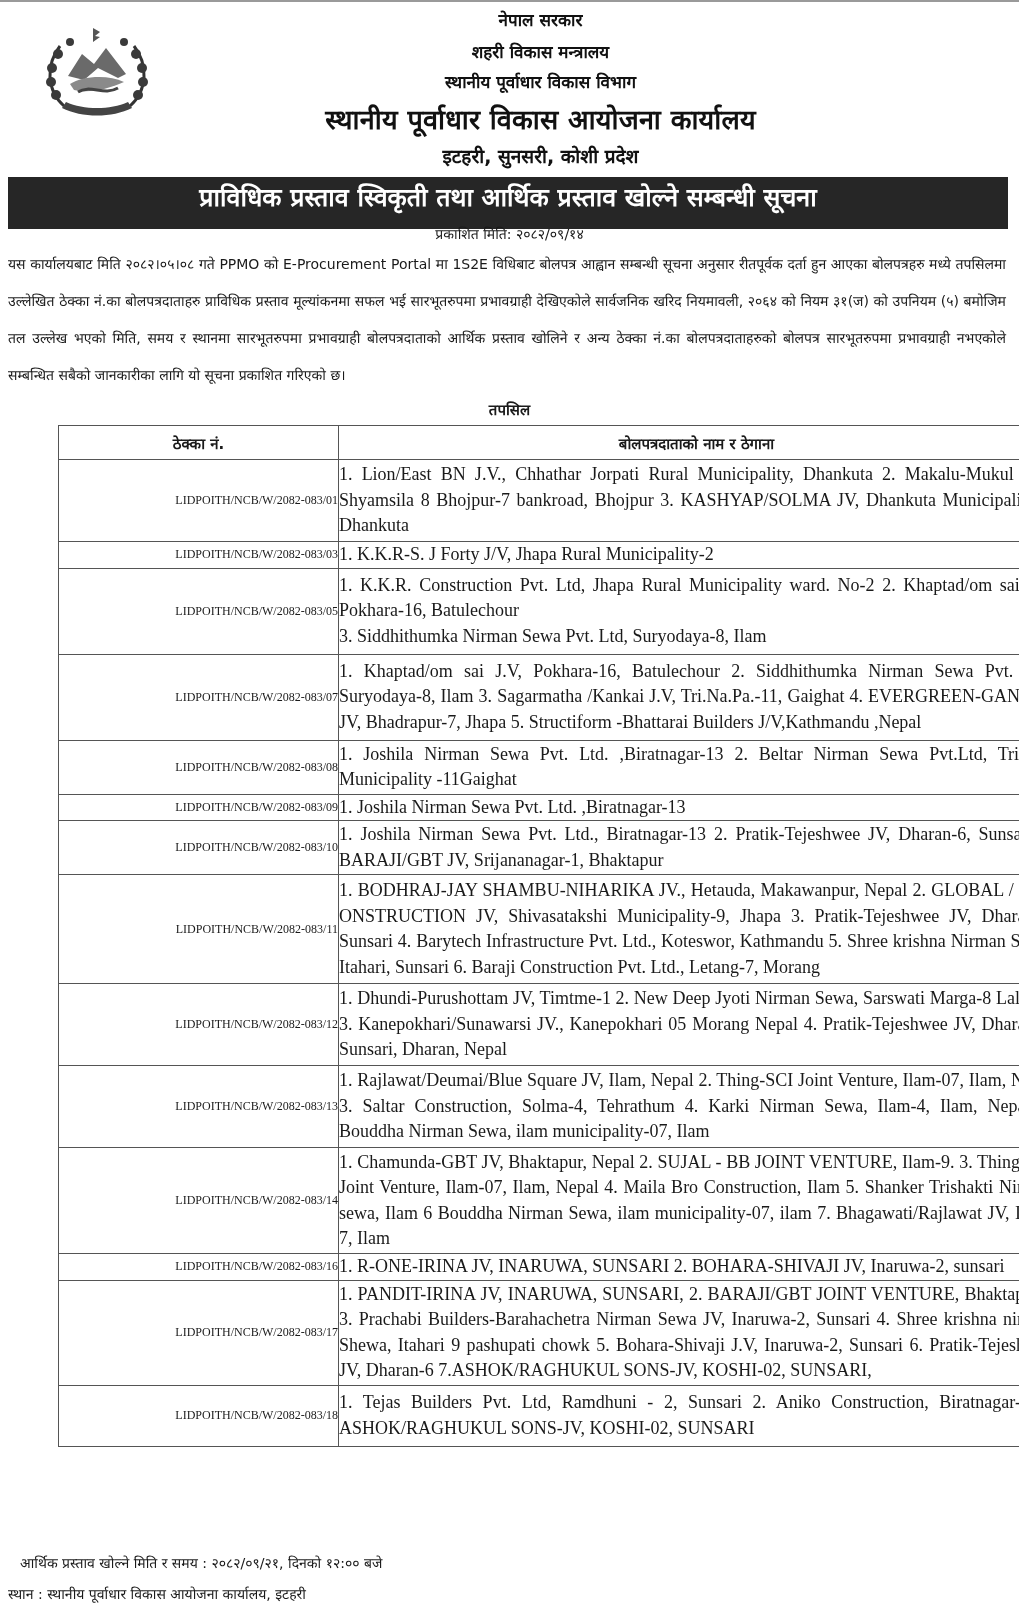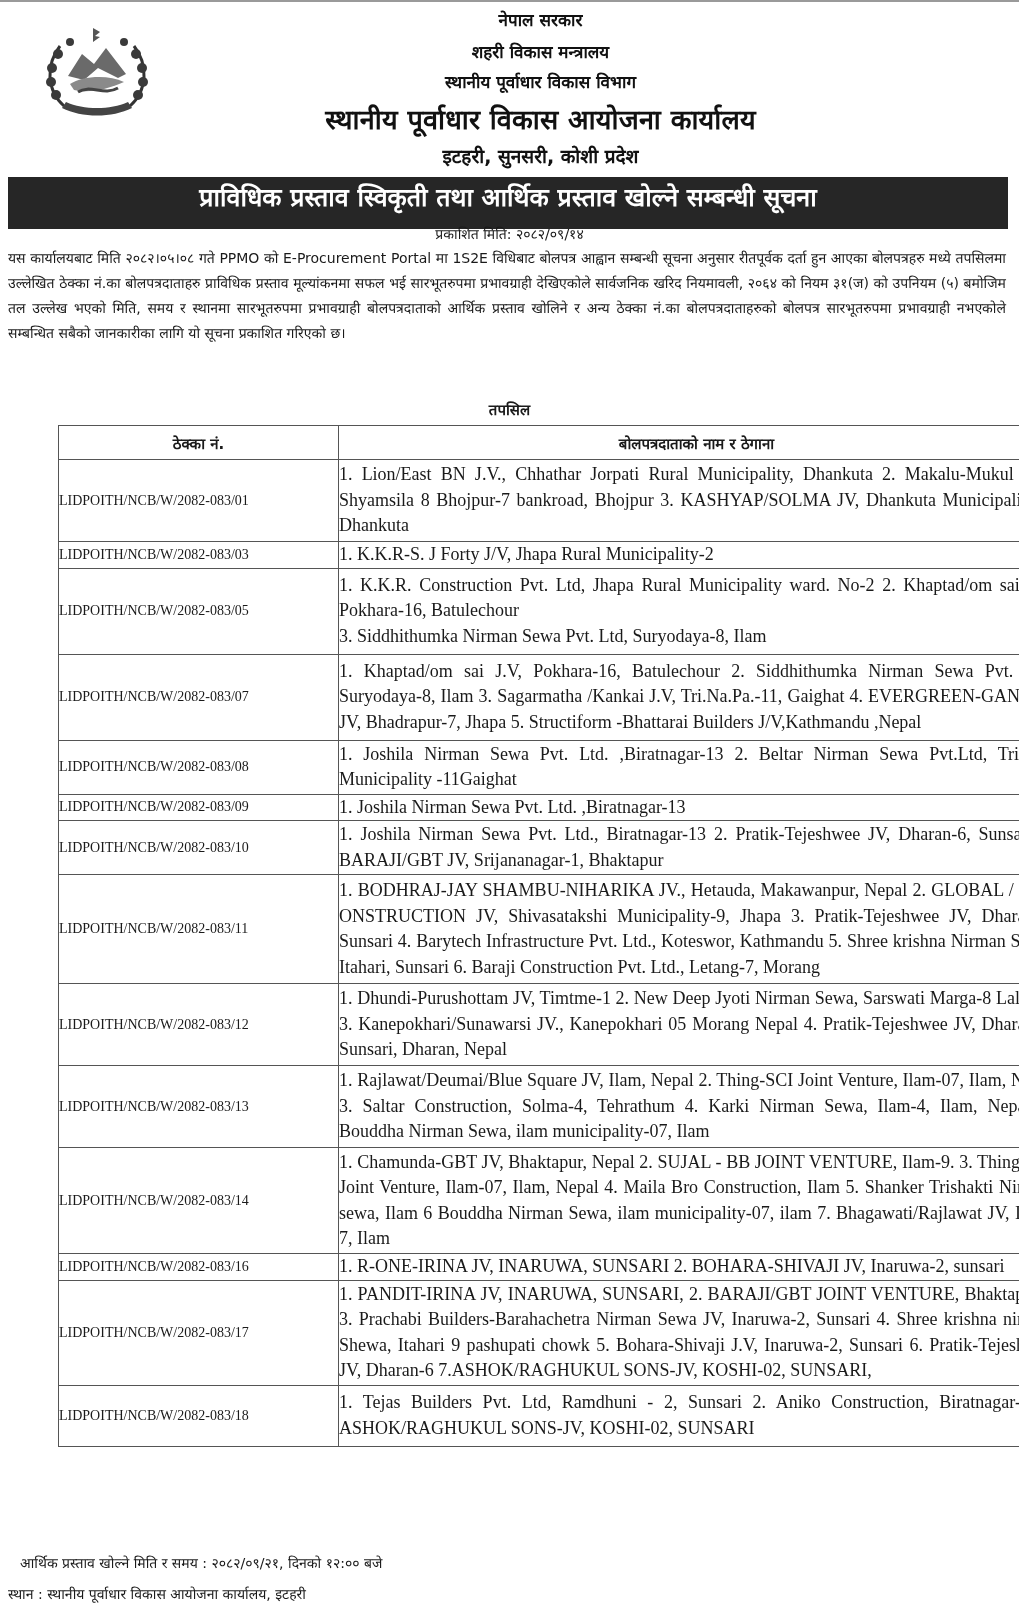--- a/index.html
+++ b/index.html
@@ -17,34 +17,34 @@
   .h5 { top: 143px; font-size: 19px; font-weight: bold; }
   .banner {
     position: absolute; left: 8px; top: 177px; width: 1000px; height: 52px;
     background: #262626; color: #ffffff; text-align: center;
     font-family: "DejaVu Sans", sans-serif; font-size: 25px; font-weight: bold; line-height: 42px;
   }
   .pubdate { position: absolute; left: 0; width: 1019px; top: 224px; text-align: center;
     font-family: "DejaVu Sans", sans-serif; font-size: 14px; }
   .intro {
     position: absolute; left: 8px; top: 246px; width: 998px;
-    font-family: "DejaVu Sans", sans-serif; font-size: 14px; line-height: 25px;
+    font-family: "DejaVu Sans", sans-serif; font-size: 14px; line-height: 37px;
     text-align: justify; text-align-last: left;
   }
   .tapsil { position: absolute; left: 0; width: 1019px; top: 399px; text-align: center;
     font-family: "DejaVu Sans", sans-serif; font-size: 15px; font-weight: bold; }
   table.tender {
     position: absolute; left: 10px; top: 425px; width: 996px;
     border-collapse: collapse; table-layout: fixed; margin-left: 48px;
   }
   table.tender th, table.tender td { border: 1.5px solid #555; padding: 0; }
   table.tender th {
     height: 33px; font-family: "DejaVu Sans", sans-serif; font-size: 15px; font-weight: bold; text-align: center;
   }
-  td.contract { text-align: left; font-size: 14px; vertical-align: middle; }
+  td.contract { text-align: right; font-size: 12px; vertical-align: middle; }
   td.bidders {
     font-size: 18px; line-height: 25.5px; padding: 1px 8px 1px 8px;
     text-align: justify; vertical-align: middle;
   }
   .footer1 { position: absolute; left: 20px; top: 1553px; font-family: "DejaVu Sans", sans-serif; font-size: 14px; }
   .footer2 { position: absolute; left: 8px; top: 1584px; font-family: "DejaVu Sans", sans-serif; font-size: 14px; }
 </style>
 </head>
 <body>
 

